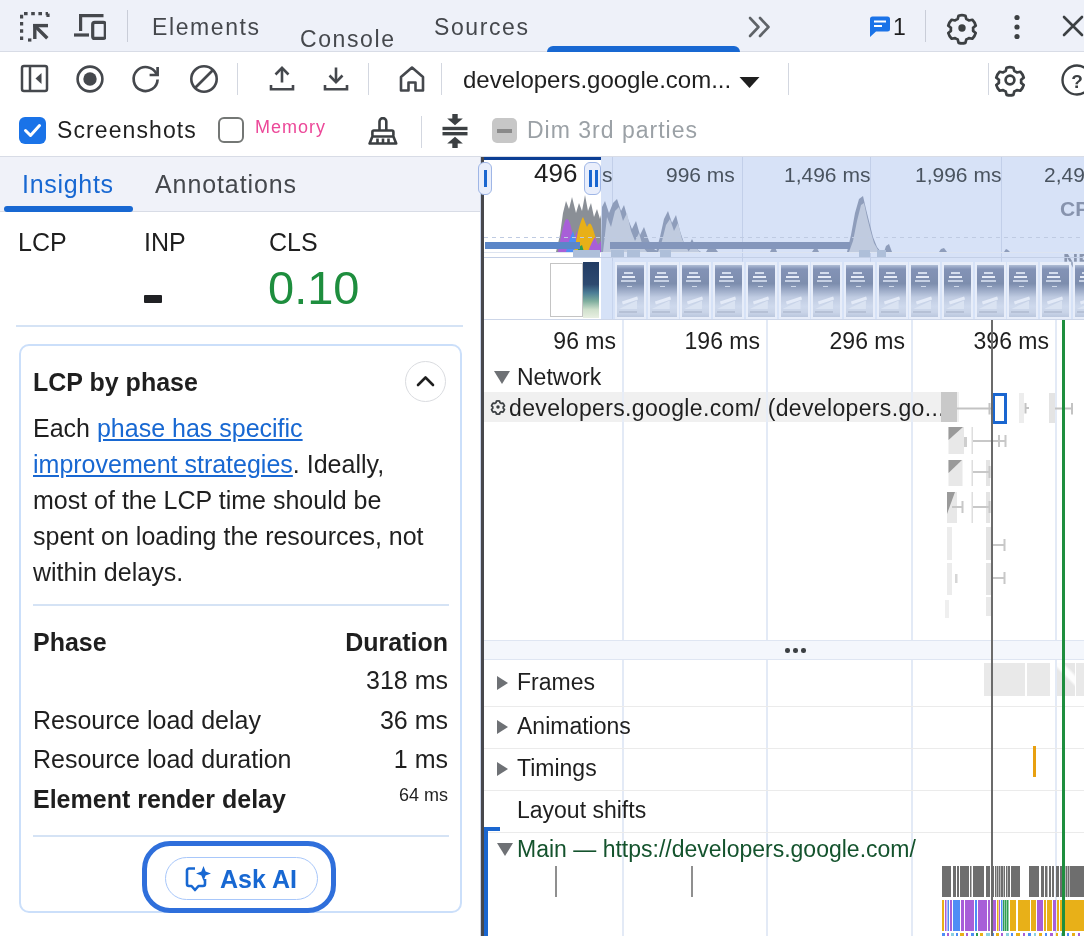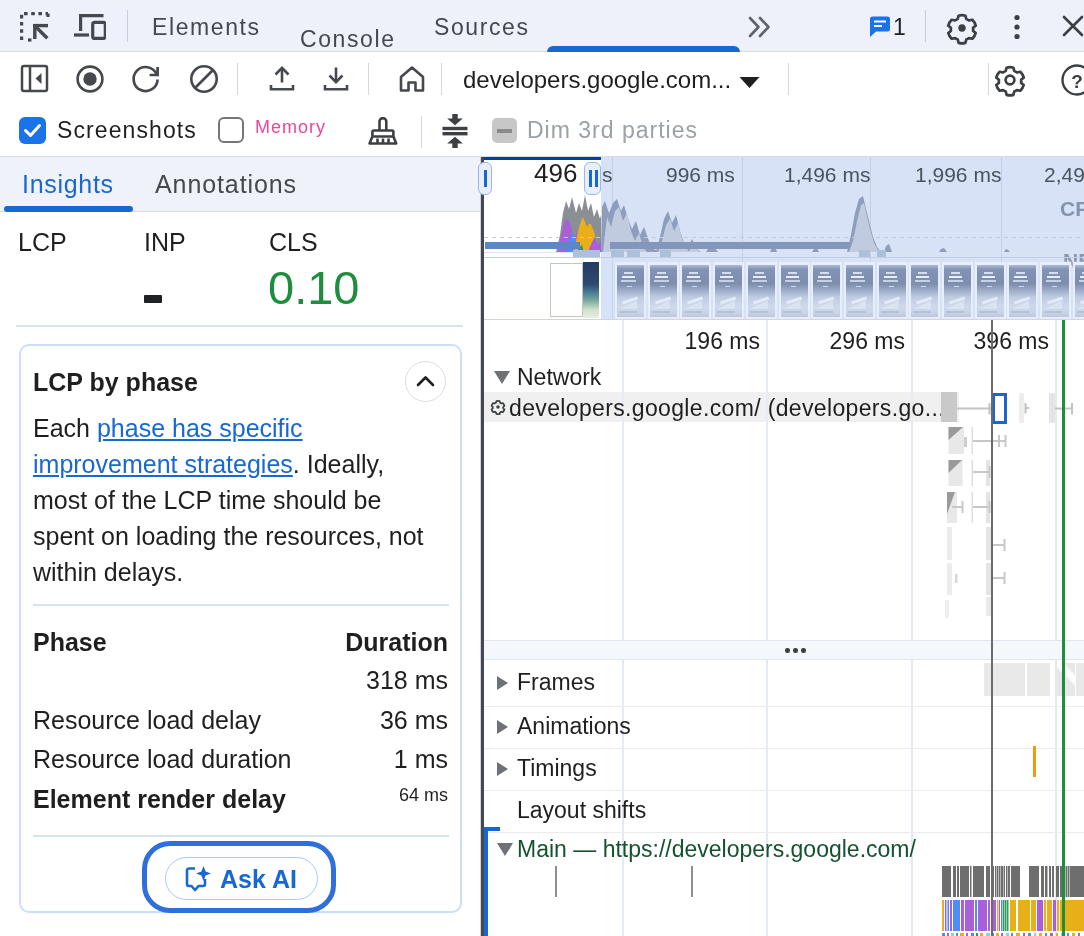--- a/index.html
+++ b/index.html
@@ -382,20 +382,21 @@
 <div class="abs" style="left:584px;top:162px;width:17px;height:33px;background:#e9eefb;border:1.5px solid #9fb6e6;border-radius:6px;"></div>
 <div class="abs" style="left:589px;top:170px;width:3px;height:17px;background:#1a66d0;"></div>
 <div class="abs" style="left:594.5px;top:170px;width:3px;height:17px;background:#1a66d0;"></div>
 <div class="abs" style="left:484px;top:157px;width:117px;height:2.5px;background:#0b3e94;"></div>
 <div class="abs" style="left:484px;top:319px;width:600px;height:1.5px;background:#cdd6e8;"></div>
 <div class="abs" style="left:484px;top:320px;width:600px;height:616px;overflow:hidden;background:#fff;" id="flame">
 <div class="abs" style="left:138px;top:0;width:1.5px;height:616px;background:#e3eaf6;"></div>
 <div class="abs" style="left:282px;top:0;width:1.5px;height:616px;background:#e3eaf6;"></div>
 <div class="abs" style="left:427px;top:0;width:1.5px;height:616px;background:#e3eaf6;"></div>
 <div class="abs" style="left:571px;top:0;width:1.5px;height:616px;background:#e3eaf6;"></div>
+<div class="abs" style="left:-28px;top:8px;width:160px;text-align:right;font-size:23px;color:#1f1f1f;">96 ms</div>
 <div class="abs" style="left:116px;top:8px;width:160px;text-align:right;font-size:23px;color:#1f1f1f;">196 ms</div>
 <div class="abs" style="left:261px;top:8px;width:160px;text-align:right;font-size:23px;color:#1f1f1f;">296 ms</div>
 <div class="abs" style="left:405px;top:8px;width:160px;text-align:right;font-size:23px;color:#1f1f1f;">396 ms</div>
 <svg class="ic" style="left:9px;top:50px" width="18" height="15" viewBox="0 0 18 15">
       <path d="M1 1 H17 L9 14 Z" fill="#6e7175"></path>
     </svg>
 <div class="abs" style="left:33px;top:44px;font-size:23px;color:#1f1f1f;">Network</div>
 <div class="abs" style="left:0;top:72px;width:475px;height:30px;background:#f0f0f0;"></div>
 <div class="abs" style="left:138px;top:72px;width:1.5px;height:30px;background:#e7edf7;"></div>
 <div class="abs" style="left:282px;top:72px;width:1.5px;height:30px;background:#e7edf7;"></div>

